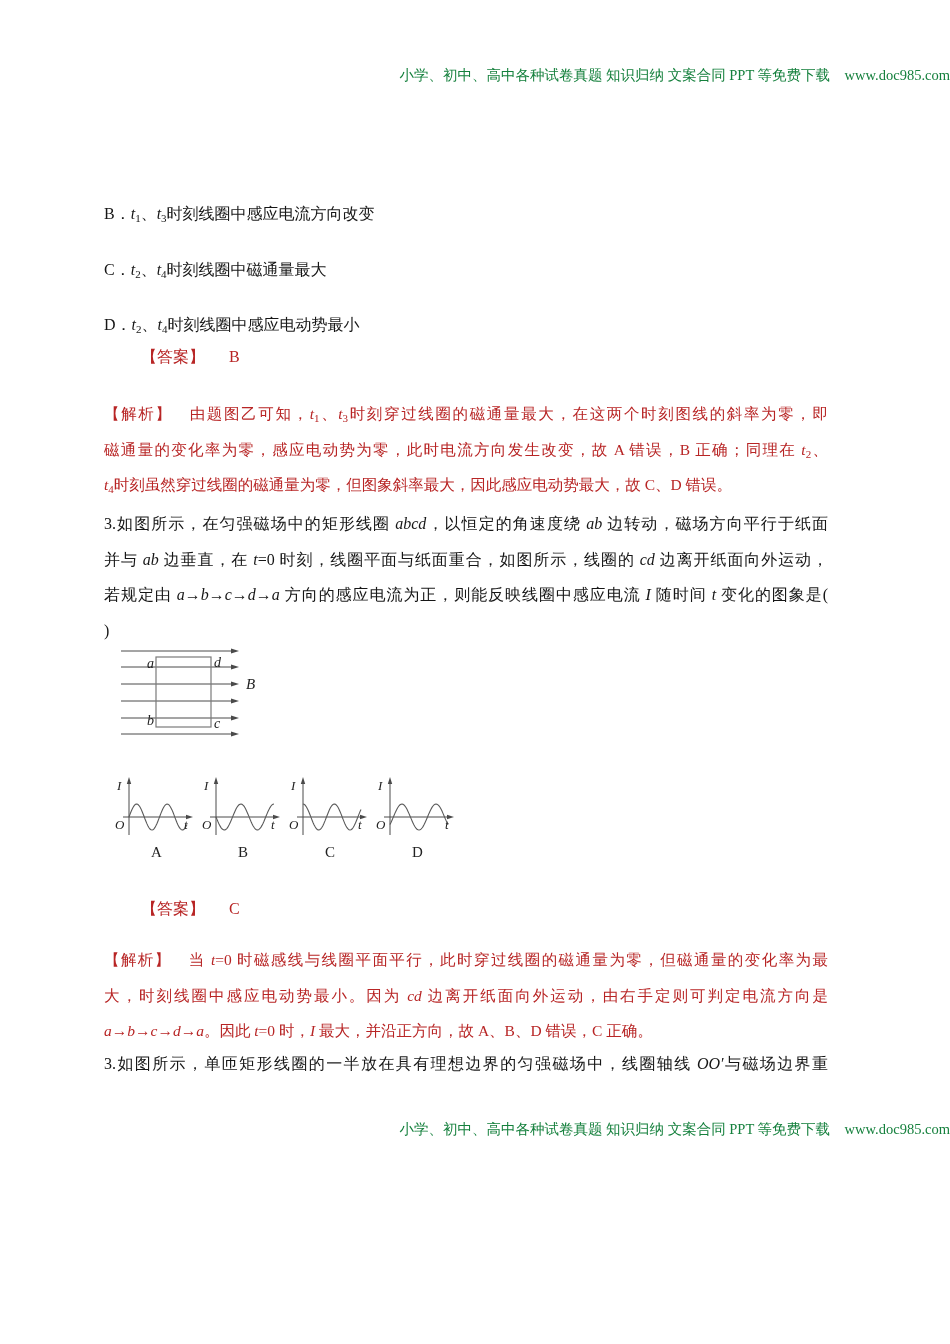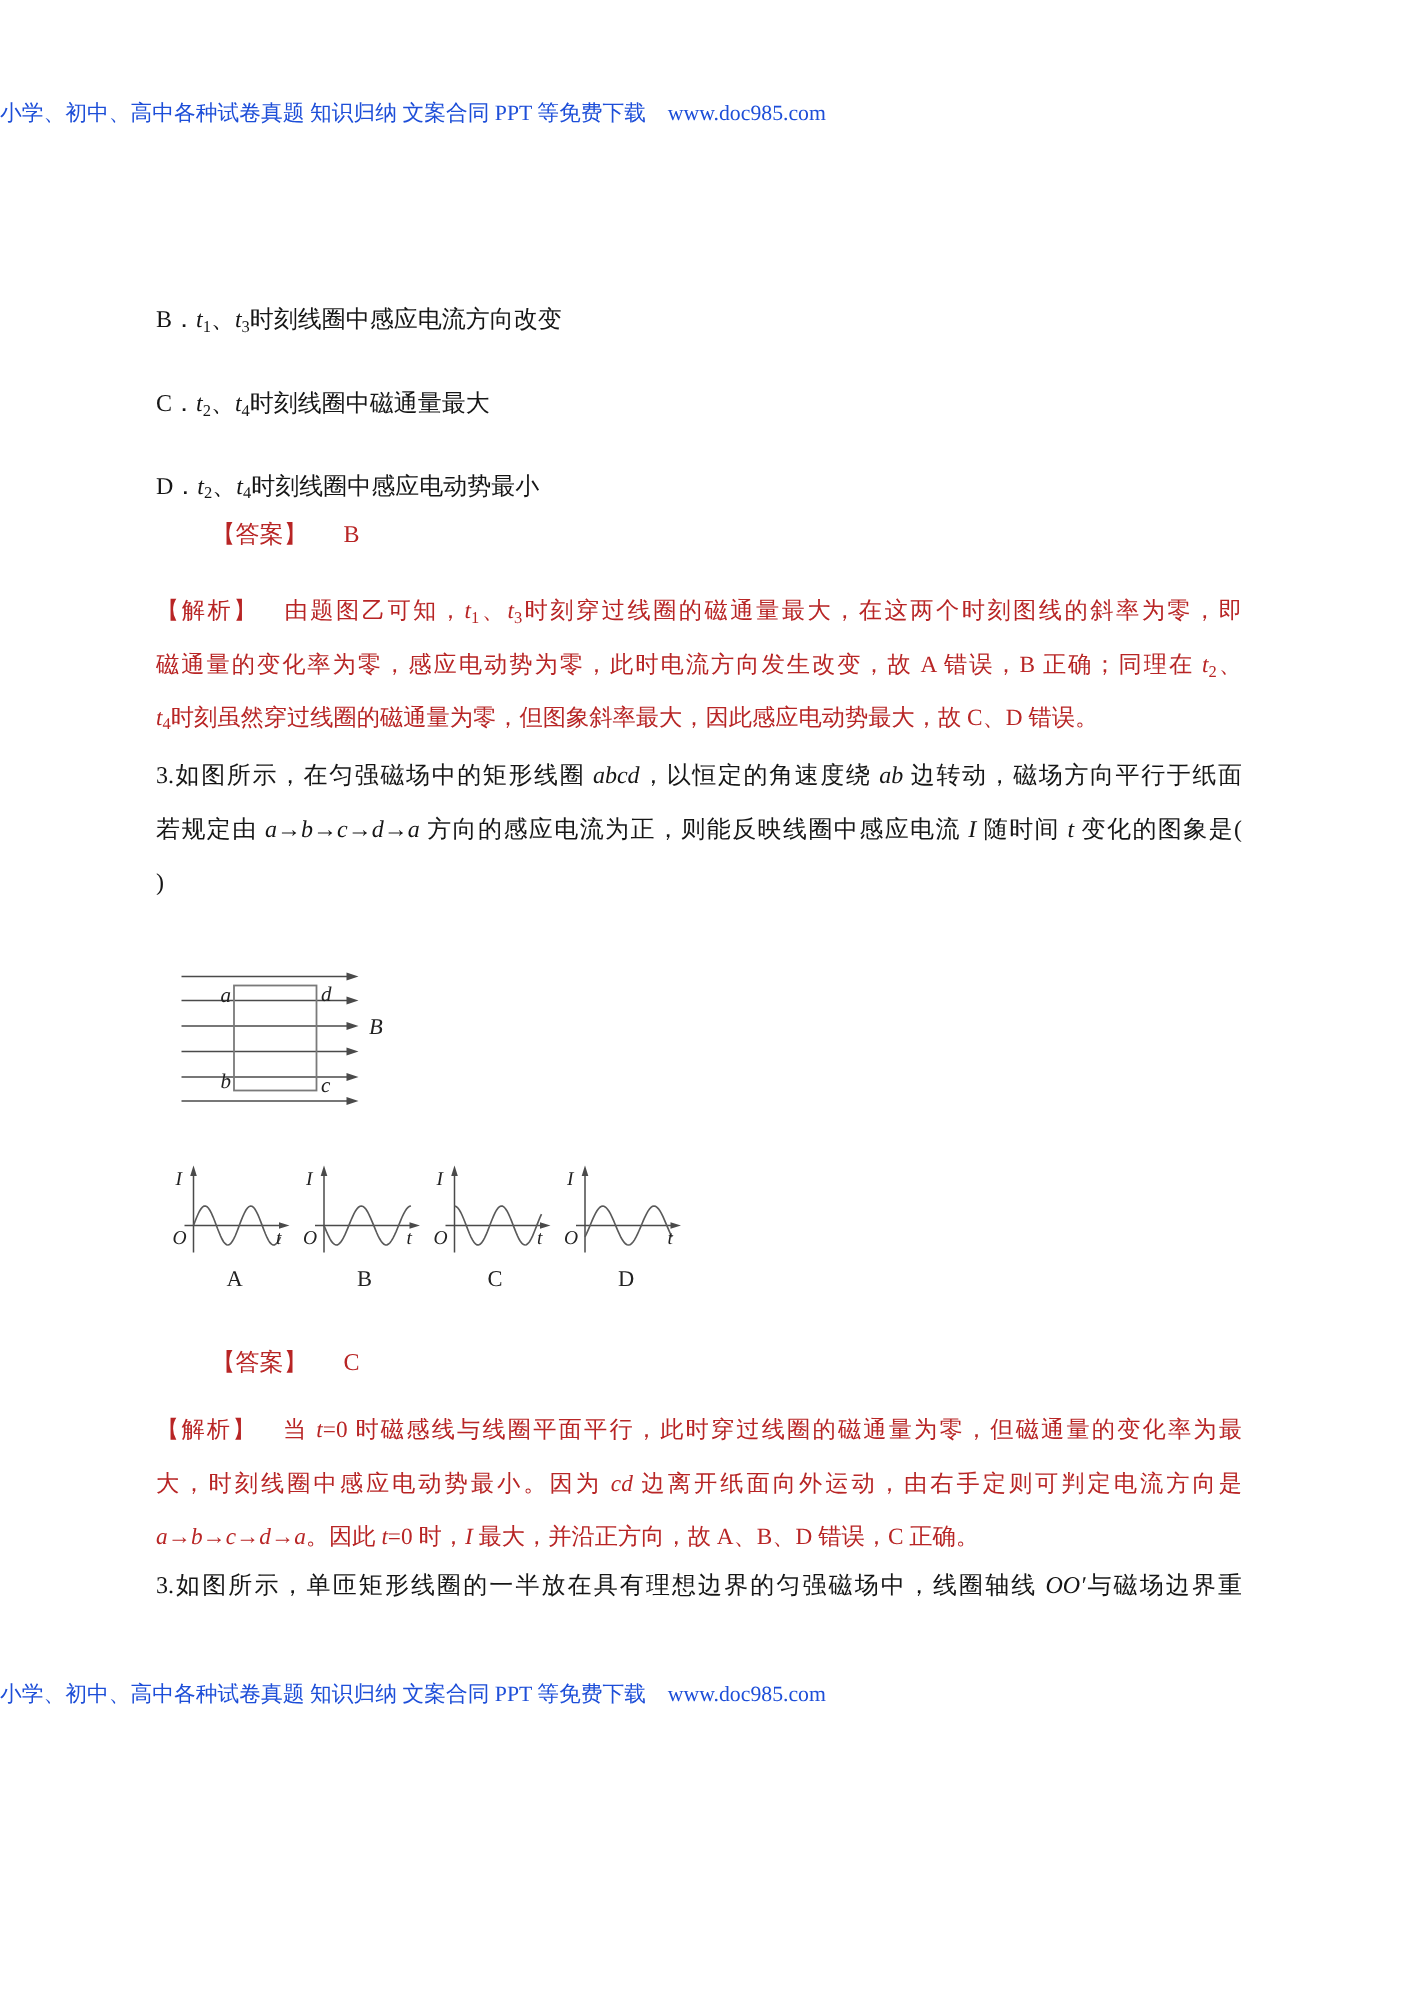--- a/index.html
+++ b/index.html
@@ -1,26 +1,26 @@
 <!DOCTYPE html>
 <html><head>
 <meta charset="utf-8">
 <style>
   html,body{margin:0;padding:0;background:#ffffff;}
   .page{position:relative;width:950px;height:1344px;background:#fff;overflow:hidden;
         font-family:"Liberation Serif","DejaVu Serif",serif;color:#161616;}
-  .pg-header,.pg-footer{position:absolute;left:0;width:100%;text-align:left;
-        font-size:14.5px;color:#1d4ed8;}
+  .pg-header,.pg-footer{position:absolute;left:0;width:100%;text-align:right;
+        font-size:14.5px;color:#15803d;}
   .pg-header{top:66px;}
   .pg-footer{top:1120px;}
   .blk{position:absolute;left:104px;width:724px;}
   .opt{font-size:16px;line-height:24px;}
   .para{font-size:16px;}
   .para.red{font-size:15.5px;color:#b82525;}
-  .tline{line-height:36px;height:35.7px;overflow:hidden;}
+  .tline{line-height:47px;height:35.7px;overflow:hidden;}
   .tline.fill{text-align:justify;text-align-last:justify;}
   .seg-p{}
   .seg-v{font-style:italic;}
   .seg-s{font-size:11px;vertical-align:-3px;}
   .answer-row{font-size:16px;color:#b82525;line-height:22px;margin-left:37px;}
   .ans-val{margin-left:24px;}
   
   .coil-figure{position:absolute;left:119px;top:644px;}
   .fl{stroke:#4a4a4a;stroke-width:1;}
   .far{fill:#4a4a4a;}
@@ -54,20 +54,21 @@
   </div>
 
   <div class="blk para red" style="top:390px">
       <div class="tline fill"><span class="seg-p">【解析】　由题图乙可知，</span><span class="seg-v">t</span><span class="seg-s">1</span><span class="seg-p">、</span><span class="seg-v">t</span><span class="seg-s">3</span><span class="seg-p">时刻穿过线圈的磁通量最大，在这两个时刻图线的斜率为零，即</span></div>
       <div class="tline fill"><span class="seg-p">磁通量的变化率为零，感应电动势为零，此时电流方向发生改变，故 A 错误，B 正确；同理在 </span><span class="seg-v">t</span><span class="seg-s">2</span><span class="seg-p">、</span></div>
       <div class="tline"><span class="seg-v">t</span><span class="seg-s">4</span><span class="seg-p">时刻虽然穿过线圈的磁通量为零，但图象斜率最大，因此感应电动势最大，故 C、D 错误。</span></div>
     </div>
 
   <div class="blk para" style="top:500px">
       <div class="tline fill"><span class="seg-p">3.如图所示，在匀强磁场中的矩形线圈 </span><span class="seg-v">abcd</span><span class="seg-p">，以恒定的角速度绕 </span><span class="seg-v">ab</span><span class="seg-p"> 边转动，磁场方向平行于纸面</span></div>
+      <div class="tline fill"><span class="seg-p">并与 </span><span class="seg-v">ab</span><span class="seg-p"> 边垂直，在 </span><span class="seg-v">t</span><span class="seg-p">=0 时刻，线圈平面与纸面重合，如图所示，线圈的 </span><span class="seg-v">cd</span><span class="seg-p"> 边离开纸面向外运动，</span></div>
       <div class="tline fill"><span class="seg-p">若规定由 </span><span class="seg-v">a</span><span class="seg-p">→</span><span class="seg-v">b</span><span class="seg-p">→</span><span class="seg-v">c</span><span class="seg-p">→</span><span class="seg-v">d</span><span class="seg-p">→</span><span class="seg-v">a</span><span class="seg-p"> 方向的感应电流为正，则能反映线圈中感应电流 </span><span class="seg-v">I</span><span class="seg-p"> 随时间 </span><span class="seg-v">t</span><span class="seg-p"> 变化的图象是(</span></div>
       <div class="tline"><span class="seg-p">)</span></div>
     </div>
 
   <svg class="coil-figure" width="150" height="100" viewBox="0 0 150 100">
     <line class="fl" x1="2" y1="7" x2="113" y2="7"></line>  
       <polygon class="far" points="120,7 112,4.4 112,9.6"></polygon>
     <line class="fl" x1="2" y1="23" x2="113" y2="23"></line> 
       <polygon class="far" points="120,23 112,20.4 112,25.6"></polygon>
     <line class="fl" x1="2" y1="40" x2="113" y2="40"></line> 

